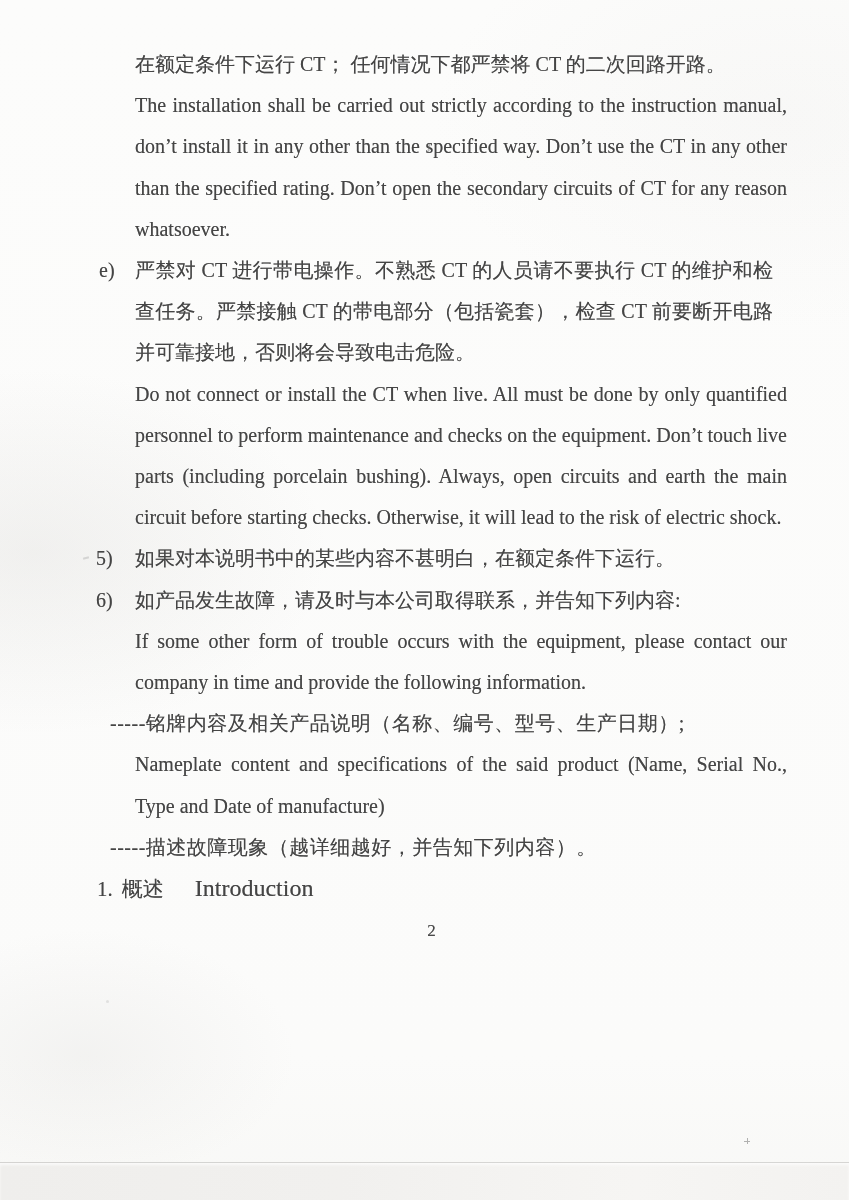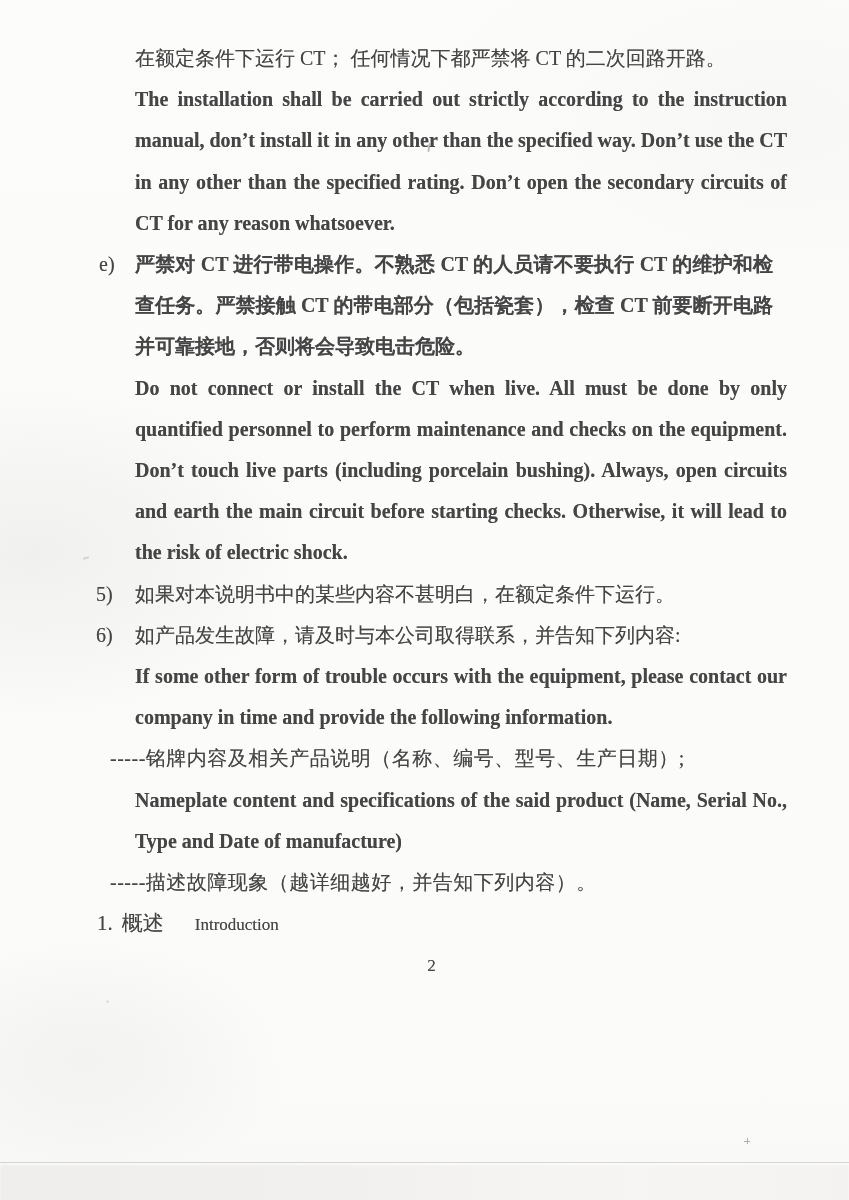--- a/index.html
+++ b/index.html
@@ -10,37 +10,37 @@
     background:
       radial-gradient(ellipse 420px 260px at 4% 46%, rgba(190,188,184,0.18), rgba(190,188,184,0) 70%),
       radial-gradient(ellipse 300px 180px at 10% 88%, rgba(195,193,189,0.15), rgba(195,193,189,0) 70%),
       radial-gradient(ellipse 500px 300px at 92% 10%, rgba(210,208,205,0.10), rgba(210,208,205,0) 70%),
       linear-gradient(180deg, #fcfcfb 0%, #fbfbfa 88%, #f8f8f6 100%);
     overflow:hidden;
     font-family:"Liberation Serif","DejaVu Serif",serif;
     color:#454545;
   }
   .content {
-    position:absolute; left:78px; top:38px; width:725px;
+    position:absolute; left:78px; top:44px; width:725px;
     font-size:20px; line-height:41.2px;
     text-shadow:0 0 0.6px rgba(70,70,70,0.55);
   }
   .blk { margin:0; }
   .indent { padding-left:57px; }
-  .just { text-align:justify; padding-right:16px;font-weight:bold; }
+  .just { text-align:justify; padding-right:16px; }
   .zh { font-size:20px; }
   .zh.just { padding-right:30px; }
   .li { position:relative; }
   .li .marker { position:absolute; top:0; }
   .marker-e { left:21px; }
   .marker-num { left:18px; }
   .single { white-space:nowrap; }
   .dash { padding-left:0; letter-spacing:0.5px;margin-left:32px; }
   .heading { padding-left:19px; font-size:21px; }
-  .heading .h-en { font-size:17px; margin-left:31px; }
+  .heading .h-en { font-size:24px; margin-left:31px; }
   .heading .h-zh { margin-left:9px;margin-top:39px; }
   .pagenum { text-align:center; font-size:17px; color:#4a4a4a; width:707px; }
   .scan-edge-band {
     position:absolute; left:0; right:0; top:1162px; height:38px;
     background:linear-gradient(90deg, #efeeec 0%, #f1f0ee 40%, #f6f5f3 75%, #f3f2f0 100%);
     border-top:1px solid rgba(190,190,187,0.55);
     box-shadow:inset 0 2px 3px rgba(255,255,255,0.7);
   }
   .speck { position:absolute; background:rgba(110,110,110,0.45); }
   .speck-tick   { left:428px; top:143px; width:2px; height:9px; transform:rotate(8deg); border-radius:1px; }

